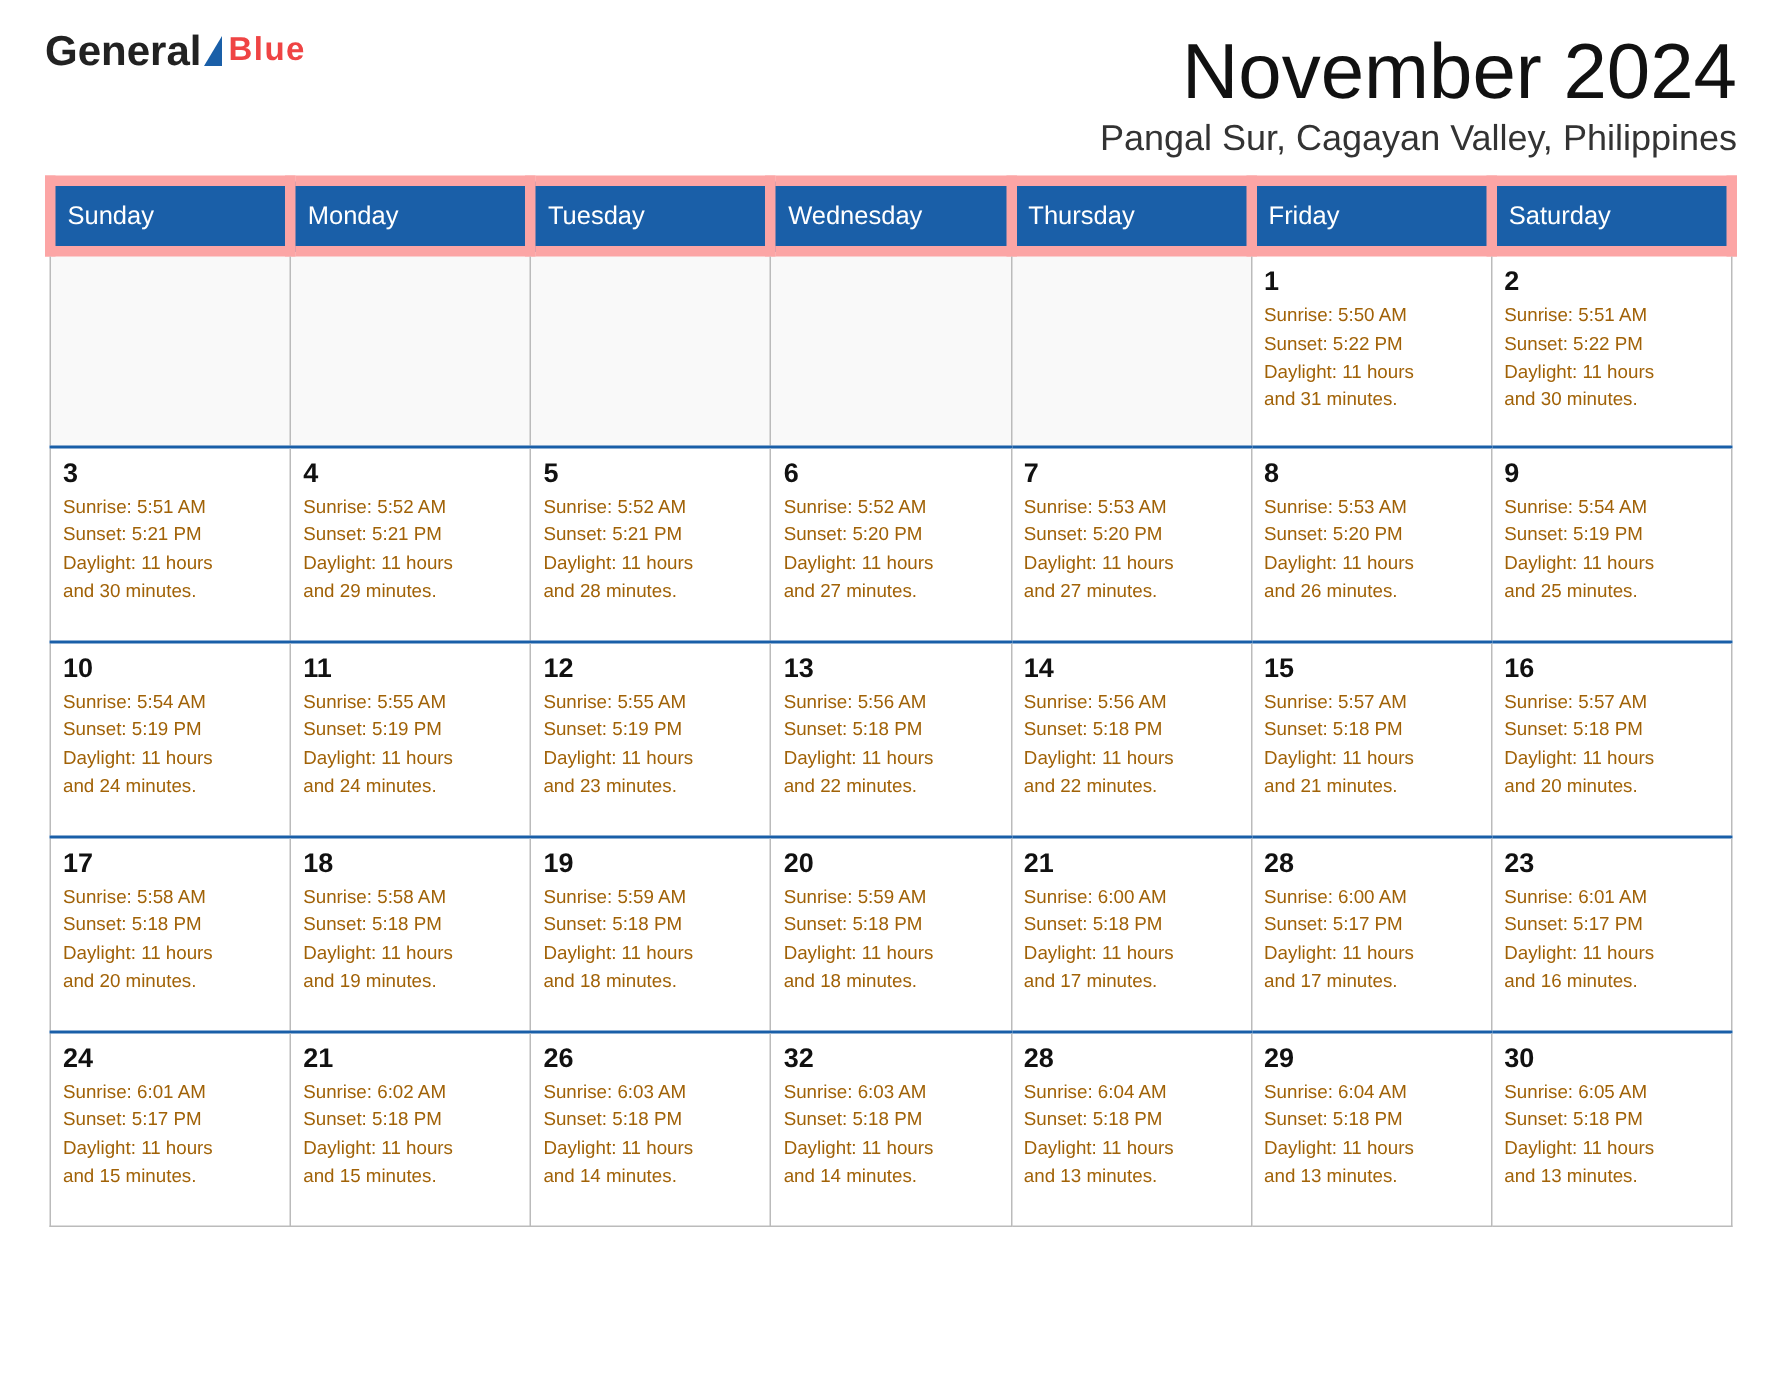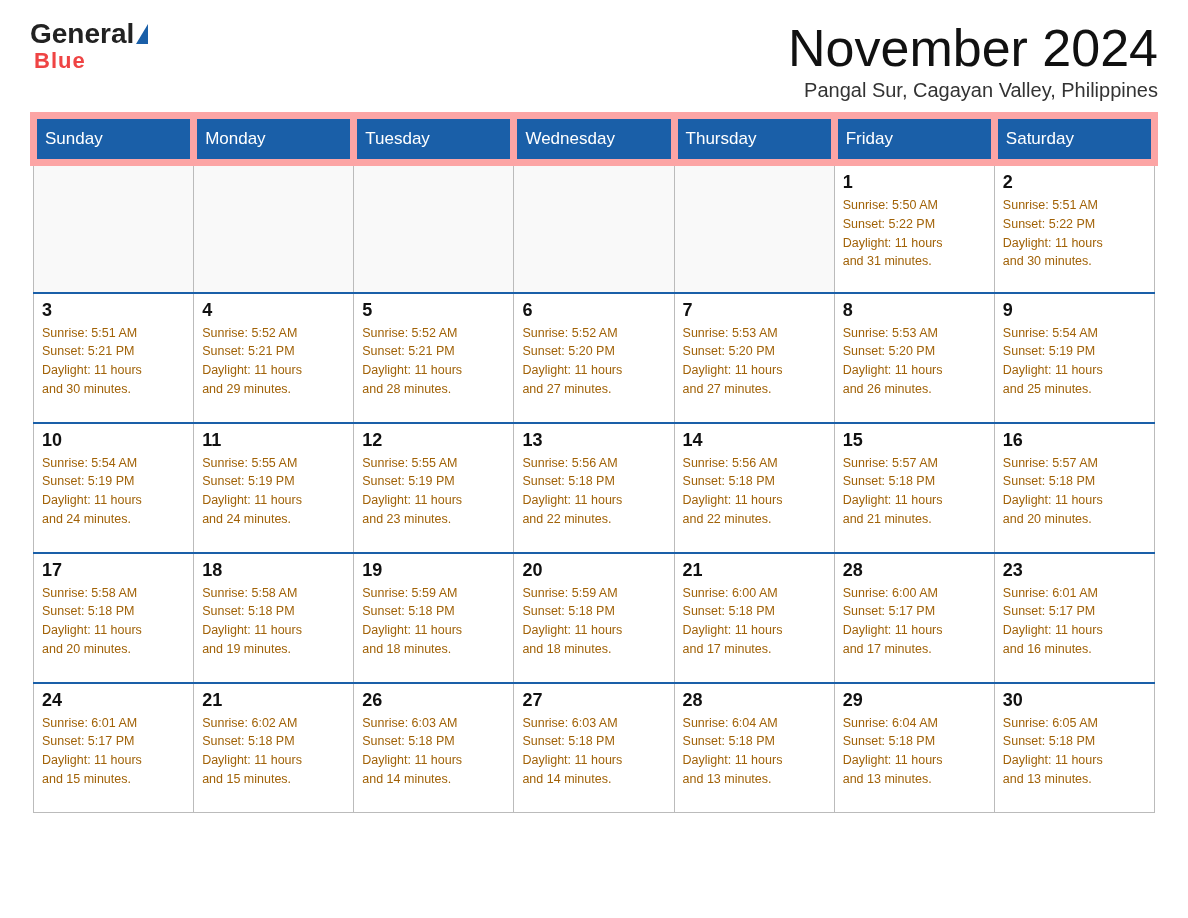--- a/index.html
+++ b/index.html
@@ -12,21 +12,21 @@
       padding: 20px 30px 30px 30px;
     }
     .header {
       display: flex;
       justify-content: space-between;
       align-items: flex-start;
       margin-bottom: 10px;
     }
     .logo {
       display: flex;
-      flex-direction: column;
+      flex-direction: row;
       align-items: flex-start;
     }
     .logo-text {
       display: flex;
       align-items: center;
       font-size: 28px;
       font-weight: bold;
       color: #222;
       line-height: 1;
     }
@@ -53,21 +53,21 @@
       text-align: right;
     }
     .month-title {
       font-size: 52px;
       font-weight: normal;
       color: #111;
       line-height: 1.1;
       text-align: right;
     }
     .location-title {
-      font-size: 20px;
+      font-size: 24px;
       color: #333;
       margin-top: 2px;
     }
     .calendar {
       width: 100%;
       border-collapse: collapse;
       margin-top: 10px;
     }
     .calendar th {
       background: #1a5fa8;
@@ -324,21 +324,21 @@
 and 15 minutes.</div>
         </td>
         <td>
           <div class="day-number">26</div>
           <div class="day-info" style="white-space: pre-line;">Sunrise: 6:03 AM
 Sunset: 5:18 PM
 Daylight: 11 hours
 and 14 minutes.</div>
         </td>
         <td>
-          <div class="day-number">27</div>
+          <div class="day-number">32</div>
           <div class="day-info" style="white-space: pre-line;">Sunrise: 6:03 AM
 Sunset: 5:18 PM
 Daylight: 11 hours
 and 14 minutes.</div>
         </td>
         <td>
           <div class="day-number">28</div>
           <div class="day-info" style="white-space: pre-line;">Sunrise: 6:04 AM
 Sunset: 5:18 PM
 Daylight: 11 hours

